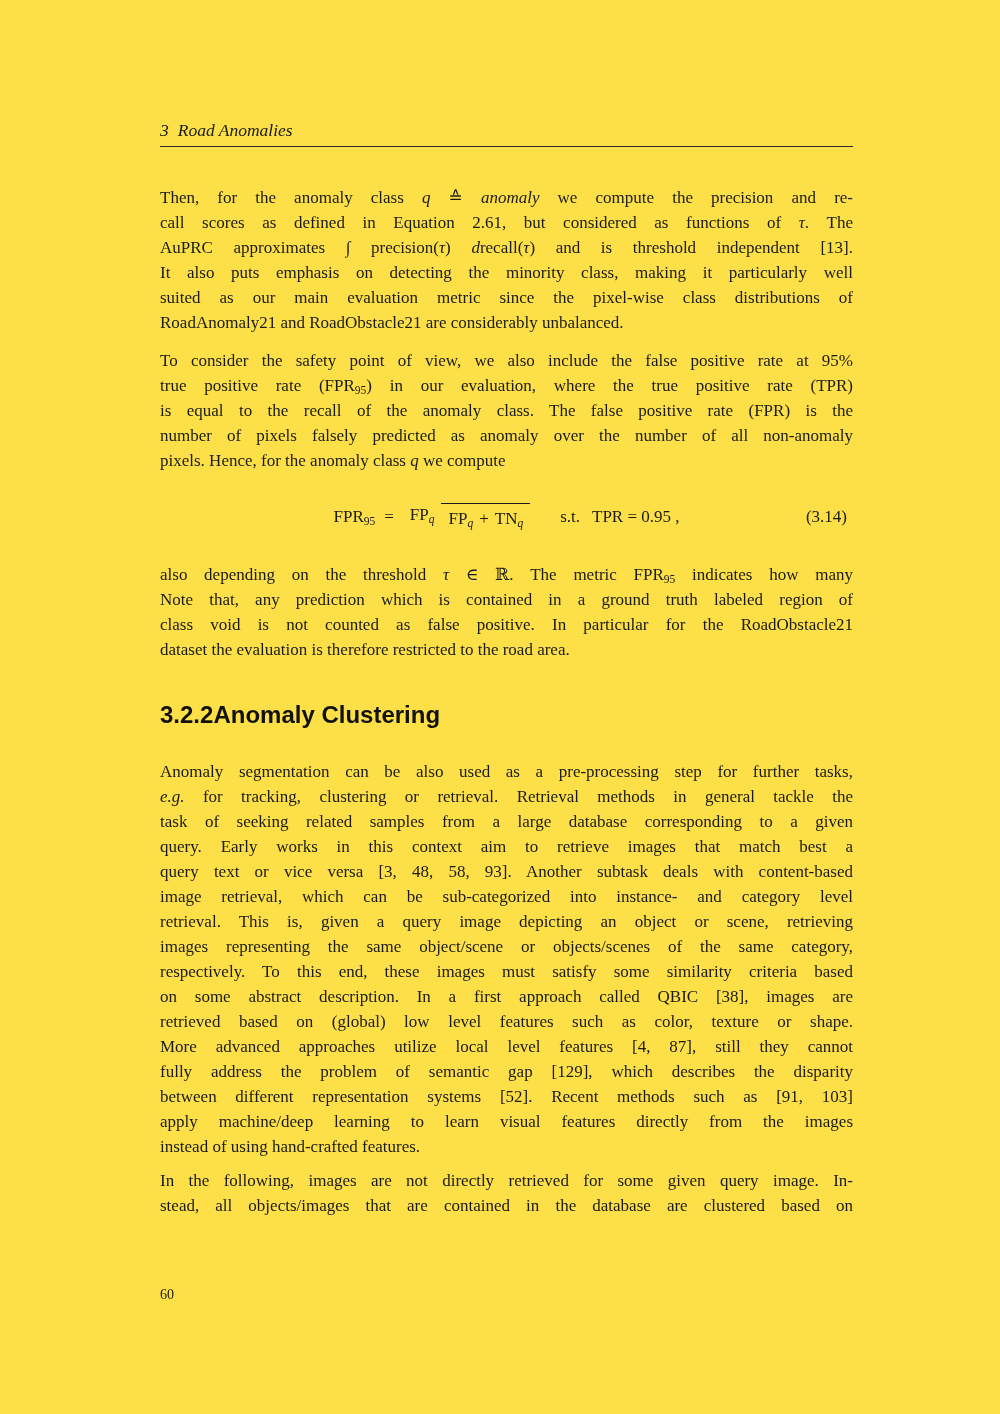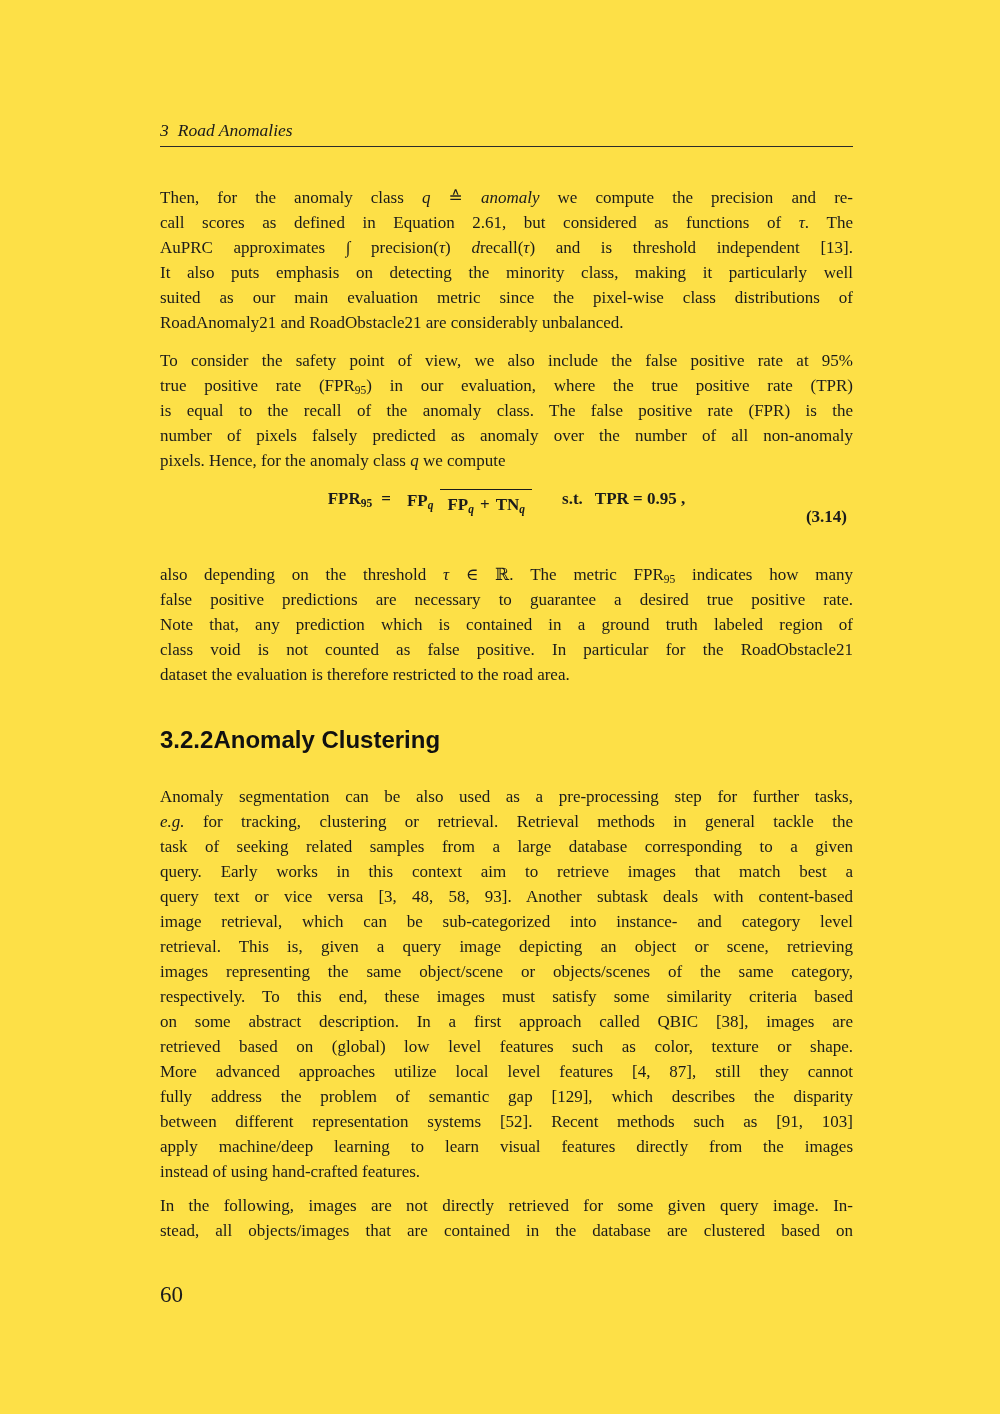--- a/index.html
+++ b/index.html
@@ -47,23 +47,22 @@
   .p2 { margin-top: 13px; }
   .p3 { margin-top: 18px; }
   .p4 { margin-top: 29px; }
   .p5 { margin-top: 9px; }
   
   .equation {
     position: relative;
     margin: 16px 0 0 0;
     display: flex;
     justify-content: center;
-    align-items: flex-start;
+    align-items: center;
     min-height: 55px;
-    font-weight: bold;
   }
   .eq-group { white-space: nowrap; }
   .esub {
     font-size: 11.5px;
     vertical-align: -3px;
     line-height: 0;
   }
   .esub.i { font-style: italic; }
   .eq-op { margin: 0 9px; }
   .frac {
@@ -101,21 +100,21 @@
     font-size: 24px;
     line-height: 30px;
     color: #111111;
   }
   .h-num { }
   
   .page-number {
     position: absolute;
     left: 160px;
     top: 1284px;
-    font-size: 23px;
+    font-size: 14px;
     line-height: 22px;
   }
 </style>
 </head>
 <body>
 
 <div class="page">
   <div class="column">
 
     <div class="running-header">
@@ -146,21 +145,20 @@
         <span class="fnum"><span>FP</span><span class="esub i">q</span></span>
         <span class="fden"><span>FP</span><span class="esub i">q</span><span class="eq-plus">+</span><span>TN</span><span class="esub i">q</span></span>
       </span>
       <span class="eq-st">s.t.</span>
       <span class="eq-constraint">TPR = 0.95 ,</span>
       <span class="eq-tag">(3.14)</span>
     </div>
 
     <div class="para p3">
         <div class="line"><span>also depending on the threshold </span><span class="i">τ</span><span> ∈ ℝ. The metric FPR</span><span class="sub">95</span><span> indicates how many</span></div>
-        <div class="line"><span>false positive predictions are necessary to guarantee a desired true positive rate.</span></div>
         <div class="line"><span>Note that, any prediction which is contained in a ground truth labeled region of</span></div>
         <div class="line"><span>class void is not counted as false positive. In particular for the RoadObstacle21</span></div>
         <div class="line line-last"><span>dataset the evaluation is therefore restricted to the road area.</span></div>
       </div>
 
     <div class="heading">
       <span class="h-num">3.2.2</span><span>Anomaly Clustering</span>
     </div>
 
     <div class="para p4">

